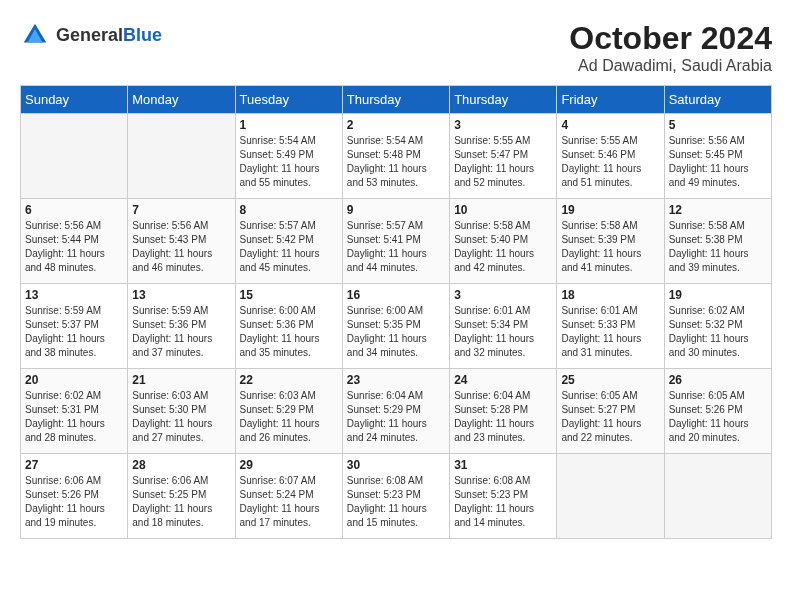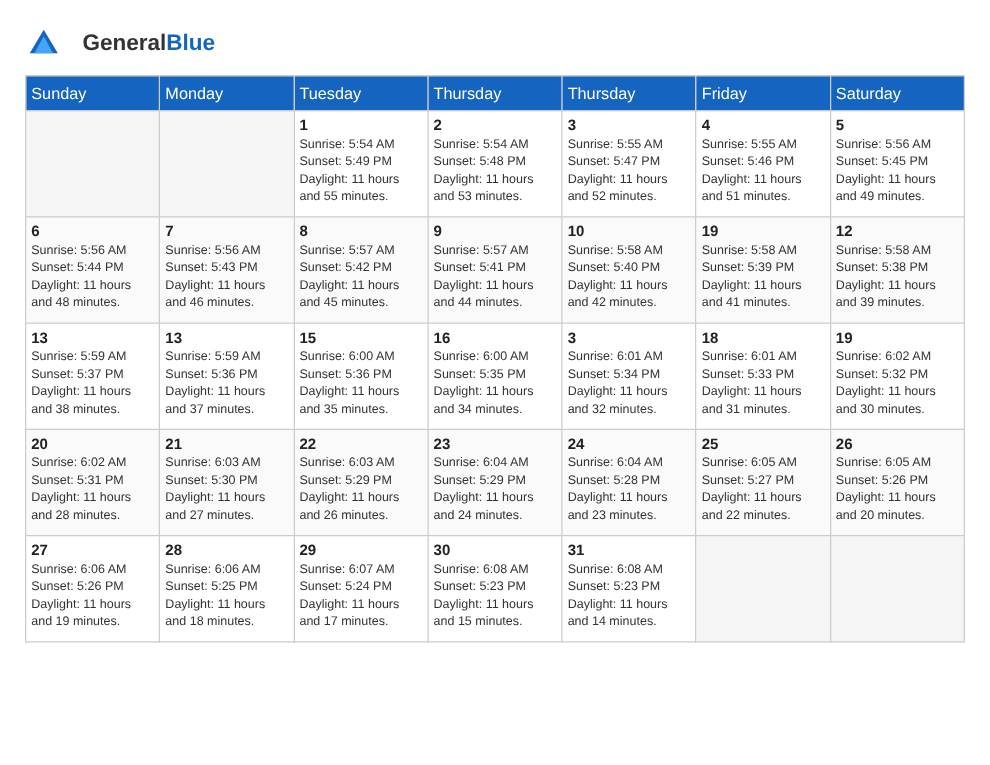--- a/index.html
+++ b/index.html
@@ -12,21 +12,21 @@
     }
     .header {
       display: flex;
       justify-content: space-between;
       align-items: flex-start;
       margin-bottom: 10px;
     }
     .logo {
       display: flex;
       align-items: center;
-      gap: 16px;
+      gap: 6px;
     }
     .logo-text-general {
       font-size: 18px;
       font-weight: bold;
       color: #333;
       line-height: 1;
     }
     .logo-text-blue {
       font-size: 18px;
       font-weight: bold;
@@ -98,20 +98,24 @@
     <svg class="logo-icon" viewBox="0 0 40 40">
       <polygon points="20,5 35,30 5,30" fill="#1565c0"></polygon>
       <polygon points="20,12 30,30 10,30" fill="#42a5f5"></polygon>
     </svg>
     <div>
       <div>
         <span class="logo-text-general">General</span><span class="logo-text-blue">Blue</span>
       </div>
     </div>
   </div>
+  <div class="title-section">
+    <div class="month-title">October 2024</div>
+    <div class="location-title">Ad Dawadimi, Saudi Arabia</div>
+  </div>
 </div>
 
 <table>
   <thead>
     <tr>
     <th>Sunday</th>
         <th>Monday</th>
         <th>Tuesday</th>
         <th>Thursday</th>
         <th>Thursday</th>

